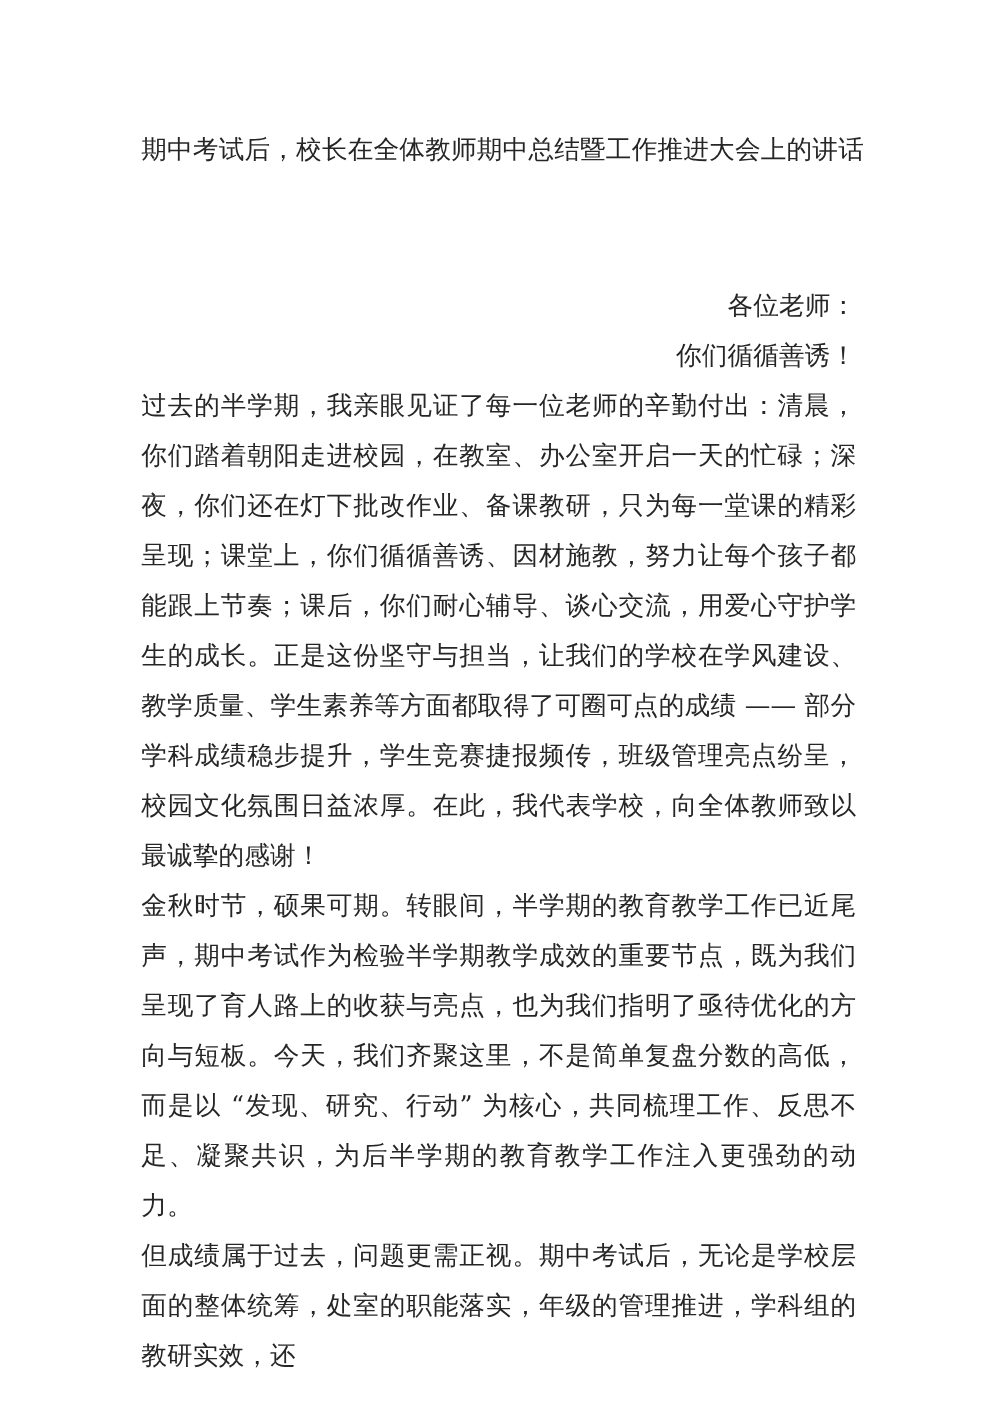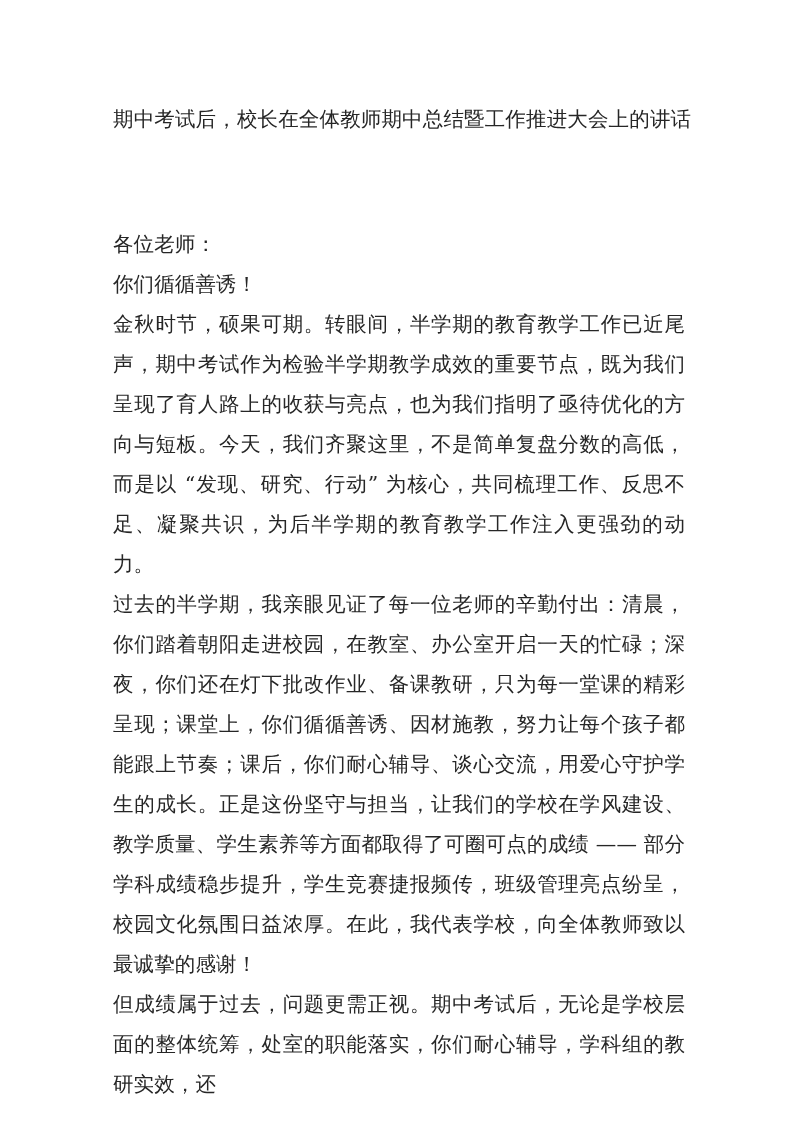--- a/index.html
+++ b/index.html
@@ -49,21 +49,22 @@
     line-height: 40px;
     color: #262626;
     letter-spacing: 0.1px;
     text-align: justify;
     text-justify: inter-ideograph;
     margin: 0;
     text-indent: 0;
   }
 
   .para.short {
-    text-align: left;
+    text-align: right;
+    margin-left: 41px;
   }
 
   
   .doc-body {
     filter: blur(0.14px);
   }
 </style>
 </head>
 <body>
 
@@ -71,20 +72,20 @@
   <div class="doc-body">
 
     <div class="doc-title">期中考试后，校长在全体教师期中总结暨工作推进大会上的讲话</div>
 
     <div class="spacer-block"></div>
 
     <p class="para short">各位老师：</p>
 
     <p class="para short">你们循循善诱！</p>
 
+    <p class="para">过去的半学期，我亲眼见证了每一位老师的辛勤付出：清晨，你们踏着朝阳走进校园，在教室、办公室开启一天的忙碌；深夜，你们还在灯下批改作业、备课教研，只为每一堂课的精彩呈现；课堂上，你们循循善诱、因材施教，努力让每个孩子都能跟上节奏；课后，你们耐心辅导、谈心交流，用爱心守护学生的成长。正是这份坚守与担当，让我们的学校在学风建设、教学质量、学生素养等方面都取得了可圈可点的成绩 —— 部分学科成绩稳步提升，学生竞赛捷报频传，班级管理亮点纷呈，校园文化氛围日益浓厚。在此，我代表学校，向全体教师致以最诚挚的感谢！</p>
+
     <p class="para">金秋时节，硕果可期。转眼间，半学期的教育教学工作已近尾声，期中考试作为检验半学期教学成效的重要节点，既为我们呈现了育人路上的收获与亮点，也为我们指明了亟待优化的方向与短板。今天，我们齐聚这里，不是简单复盘分数的高低，而是以 “发现、研究、行动” 为核心，共同梳理工作、反思不足、凝聚共识，为后半学期的教育教学工作注入更强劲的动力。</p>
 
-    <p class="para">过去的半学期，我亲眼见证了每一位老师的辛勤付出：清晨，你们踏着朝阳走进校园，在教室、办公室开启一天的忙碌；深夜，你们还在灯下批改作业、备课教研，只为每一堂课的精彩呈现；课堂上，你们循循善诱、因材施教，努力让每个孩子都能跟上节奏；课后，你们耐心辅导、谈心交流，用爱心守护学生的成长。正是这份坚守与担当，让我们的学校在学风建设、教学质量、学生素养等方面都取得了可圈可点的成绩 —— 部分学科成绩稳步提升，学生竞赛捷报频传，班级管理亮点纷呈，校园文化氛围日益浓厚。在此，我代表学校，向全体教师致以最诚挚的感谢！</p>
-
-    <p class="para">但成绩属于过去，问题更需正视。期中考试后，无论是学校层面的整体统筹，处室的职能落实，你们耐心辅导，学科组的教研实效，还</p>
+    <p class="para">但成绩属于过去，问题更需正视。期中考试后，无论是学校层面的整体统筹，处室的职能落实，年级的管理推进，学科组的教研实效，还</p>
 
   </div>
 </div>
 
 </body></html>

